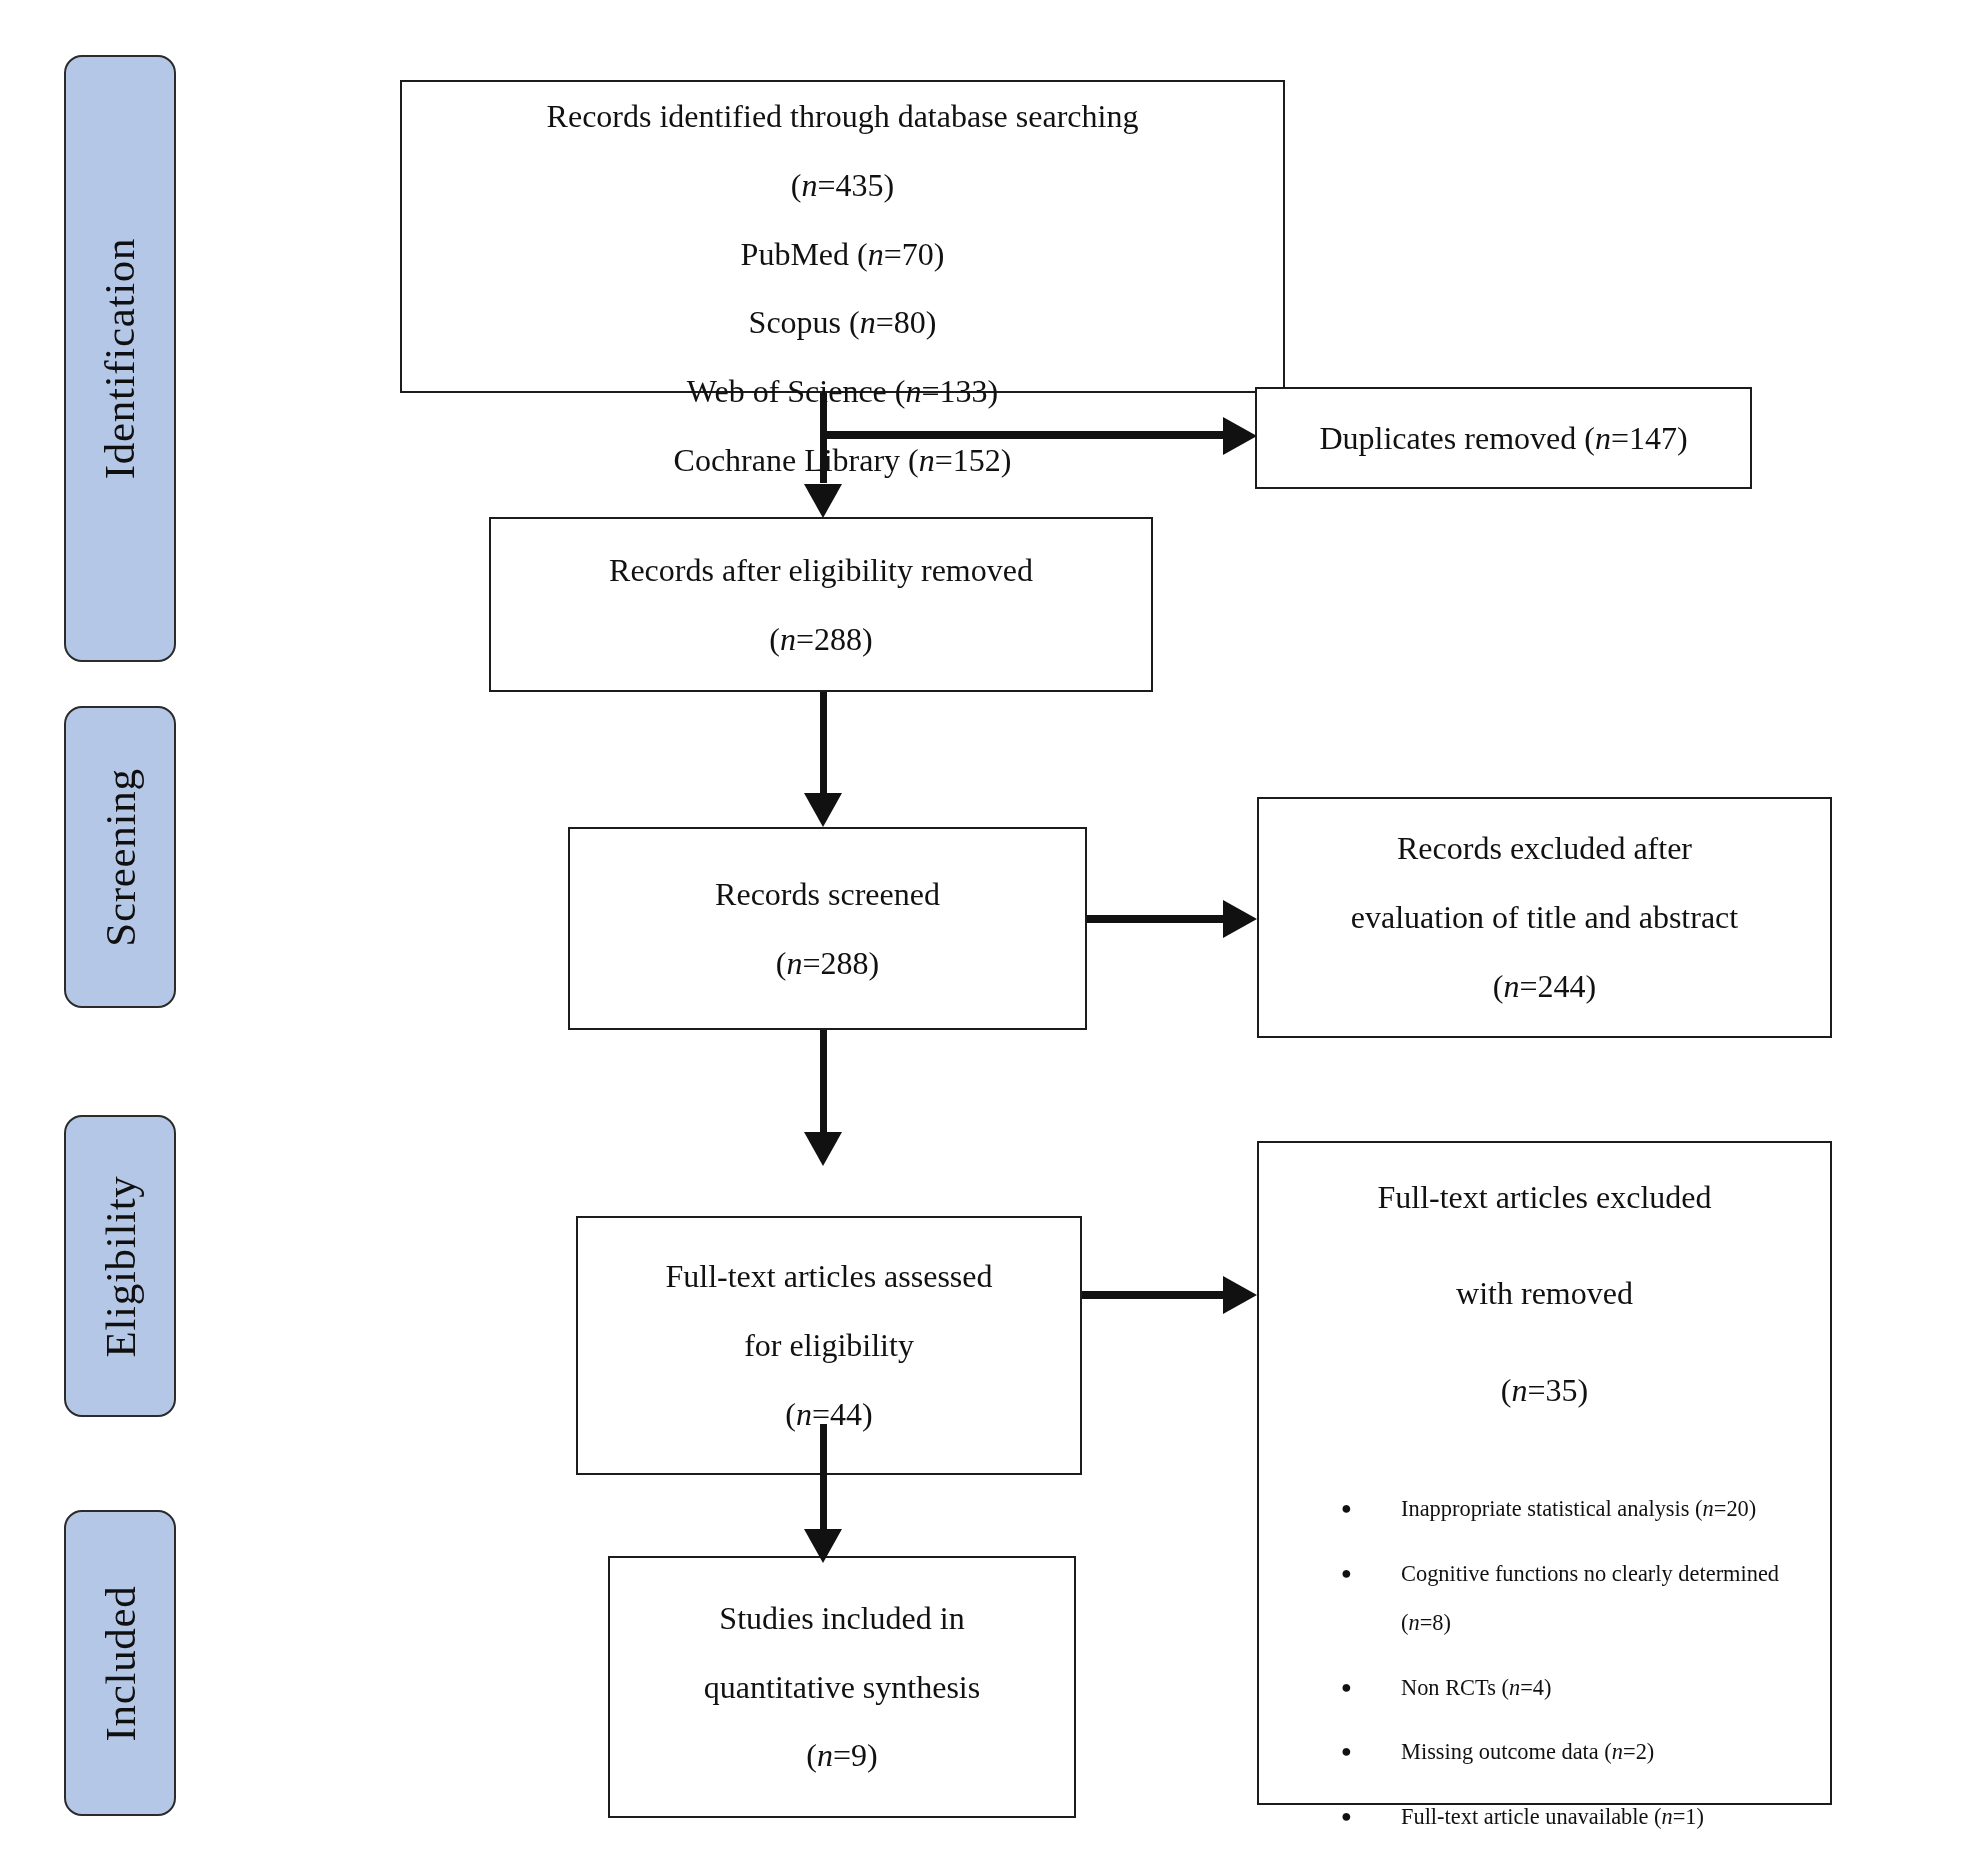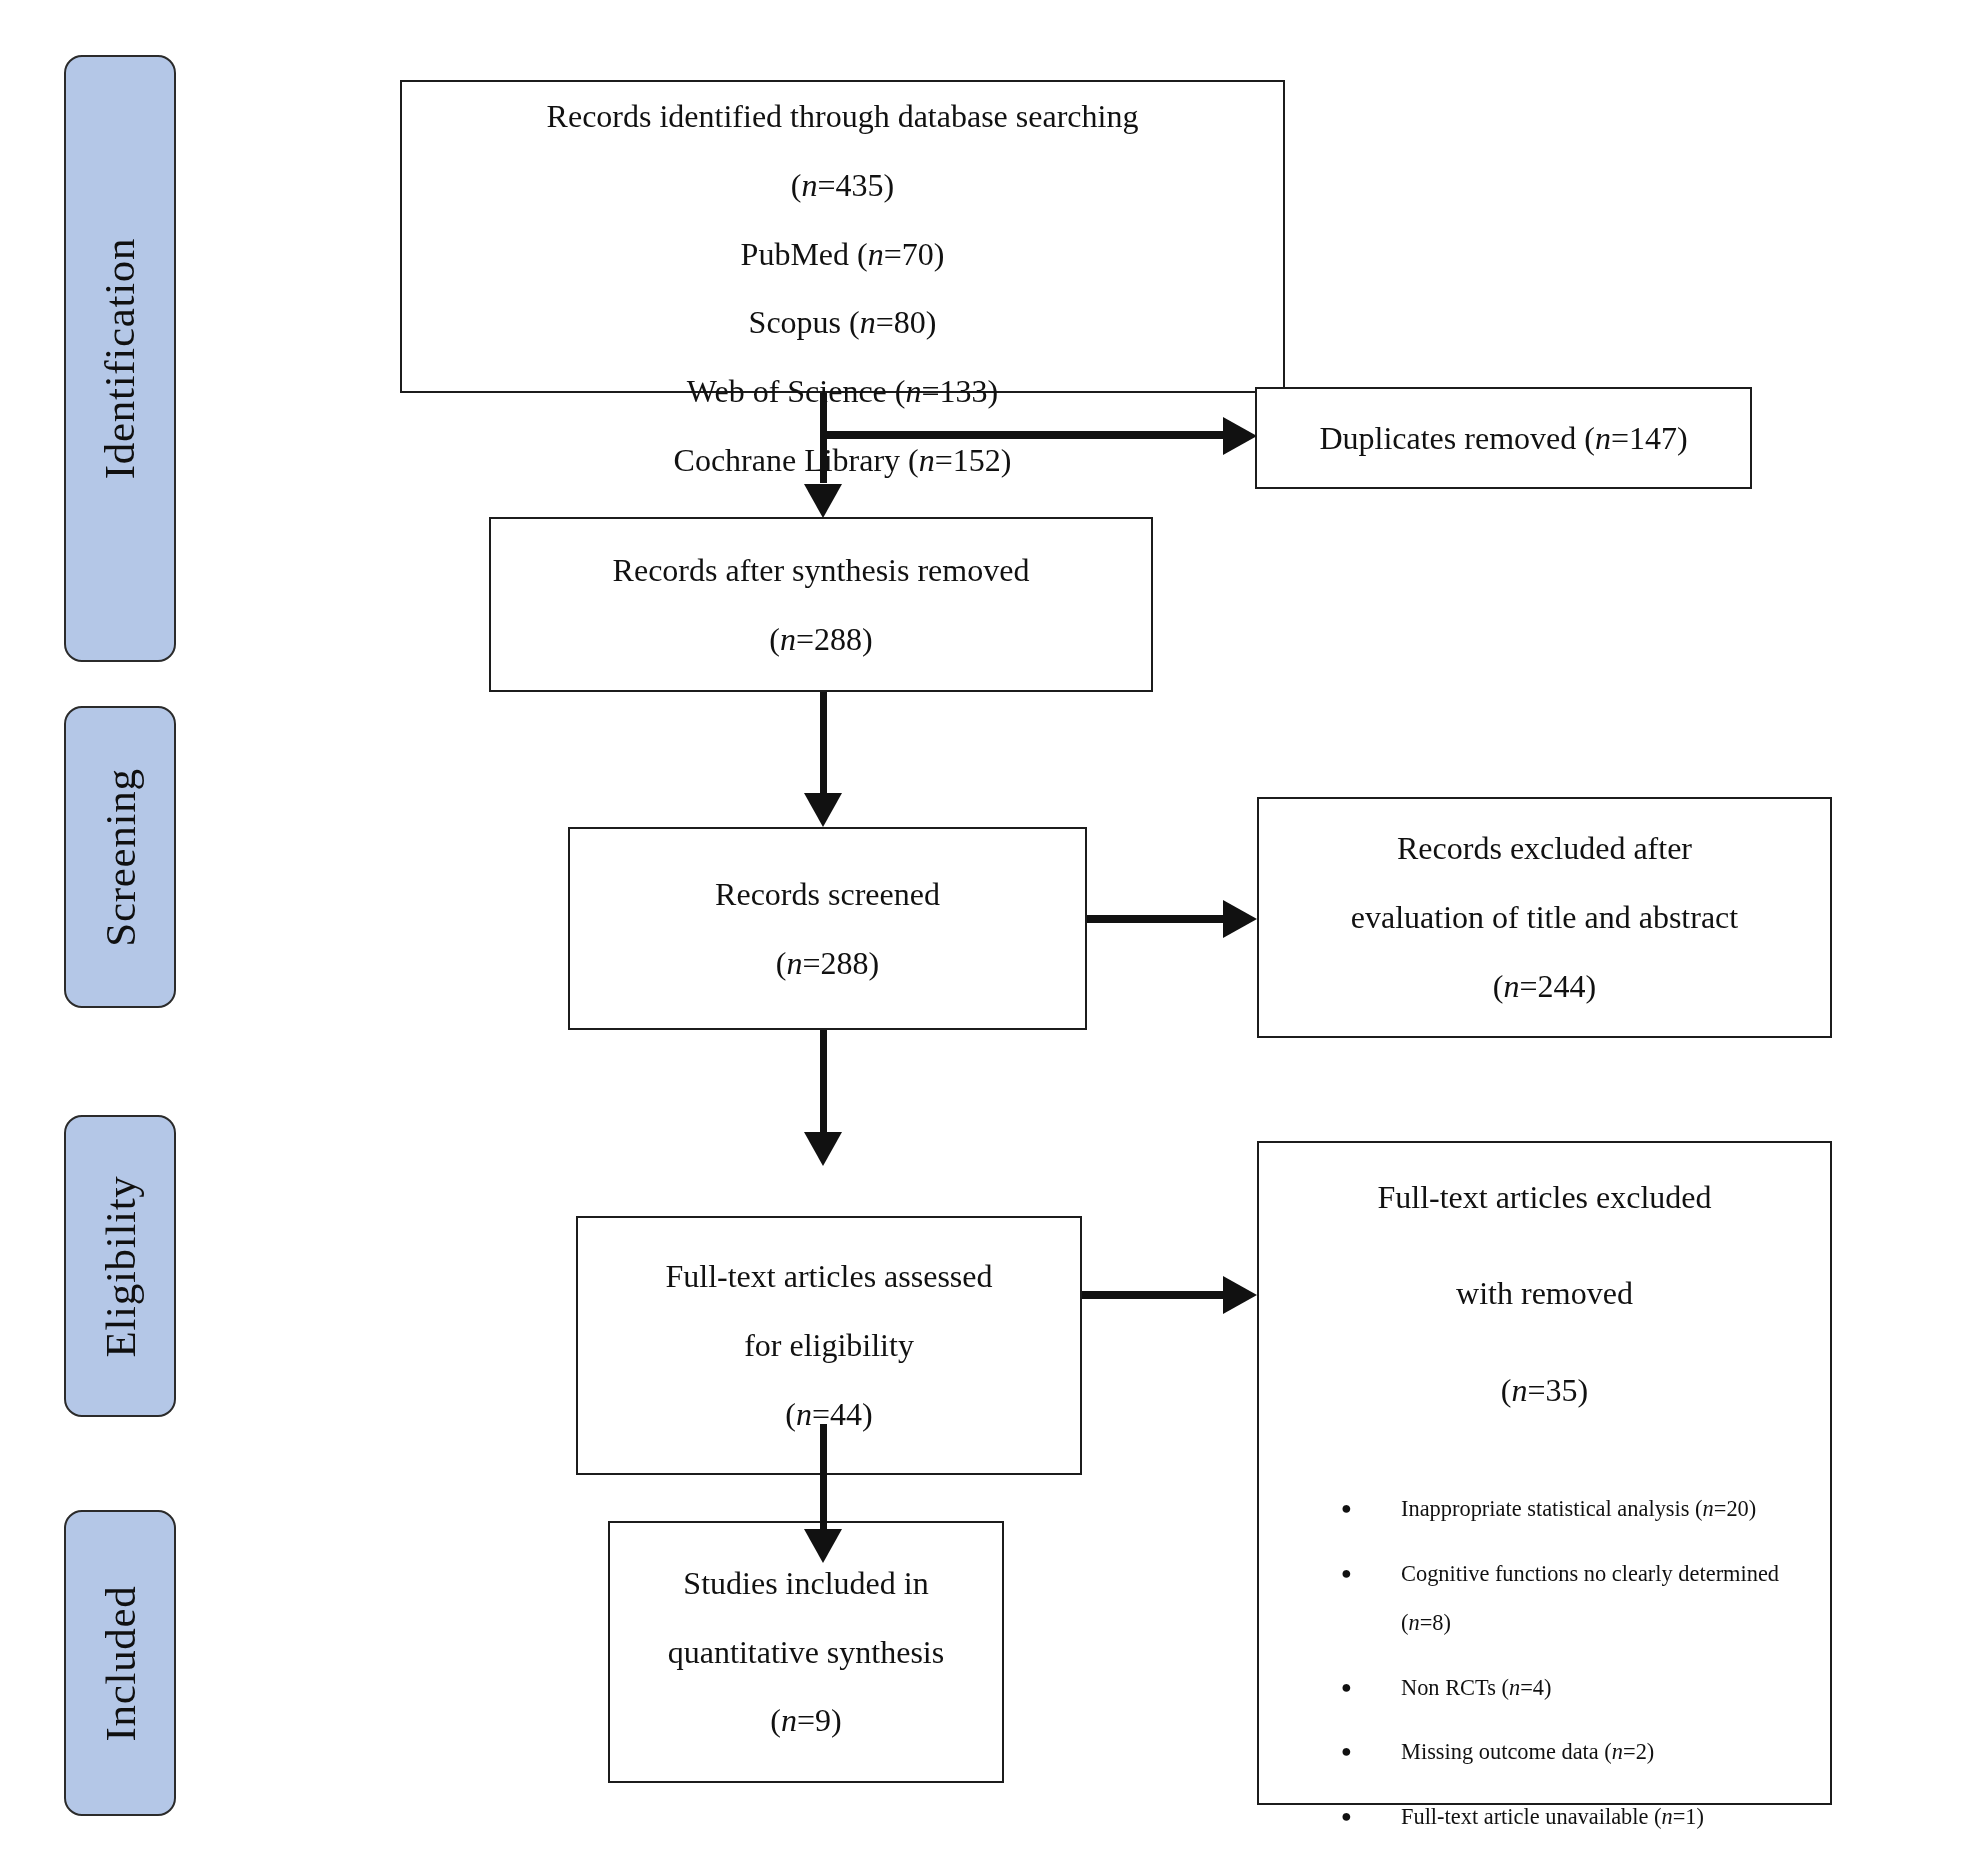--- a/index.html
+++ b/index.html
@@ -61,21 +61,21 @@
       <div class="cell nfmt">Web of Science (<i>n</i>=133)</div>
       <div class="cell nfmt">Cochrane Library (<i>n</i>=152)</div>
     </div>
   </div>
 
   <div class="box" style="left:1255px;top:387px;width:497px;height:102px;">
     <div class="ln nfmt">Duplicates removed (<i>n</i>=147)</div>
   </div>
 
   <div class="box" style="left:489px;top:517px;width:664px;height:175px;">
-    <div class="ln">Records after synthesis removed</div>
+    <div class="ln">Records after eligibility removed</div>
     <div class="ln nfmt">(<i>n</i>=288)</div>
   </div>
 
   <div class="box" style="left:568px;top:827px;width:519px;height:203px;">
     <div class="ln">Records screened</div>
     <div class="ln nfmt">(<i>n</i>=288)</div>
   </div>
 
   <div class="box" style="left:1257px;top:797px;width:575px;height:241px;align-items:flex-end;">
     <div class="ln">Records excluded after</div>
@@ -110,21 +110,21 @@
         <span class="dot">●</span>
         <span class="rtxt nfmt">Missing outcome data (<i>n</i>=2)</span>
       </div>
       <div class="reason">
         <span class="dot">●</span>
         <span class="rtxt nfmt">Full-text article unavailable (<i>n</i>=1)</span>
       </div>
     </div>
   </div>
 
-  <div class="box" style="left:608px;top:1521px;width:396px;height:262px;">
+  <div class="box" style="left:608px;top:1556px;width:468px;height:262px;">
     <div class="ln">Studies included in</div>
     <div class="ln">quantitative synthesis</div>
     <div class="ln nfmt">(<i>n</i>=9)</div>
   </div>
 
   <div class="shaft" style="left:820px;top:393px;width:7px;height:90px;"></div>
   <div class="ah-down" style="left:804px;top:484px;"></div>
 
   <div class="shaft" style="left:820px;top:431px;width:403px;height:8.4px;"></div>
   <div class="ah-right" style="left:1223px;top:417px;"></div>

